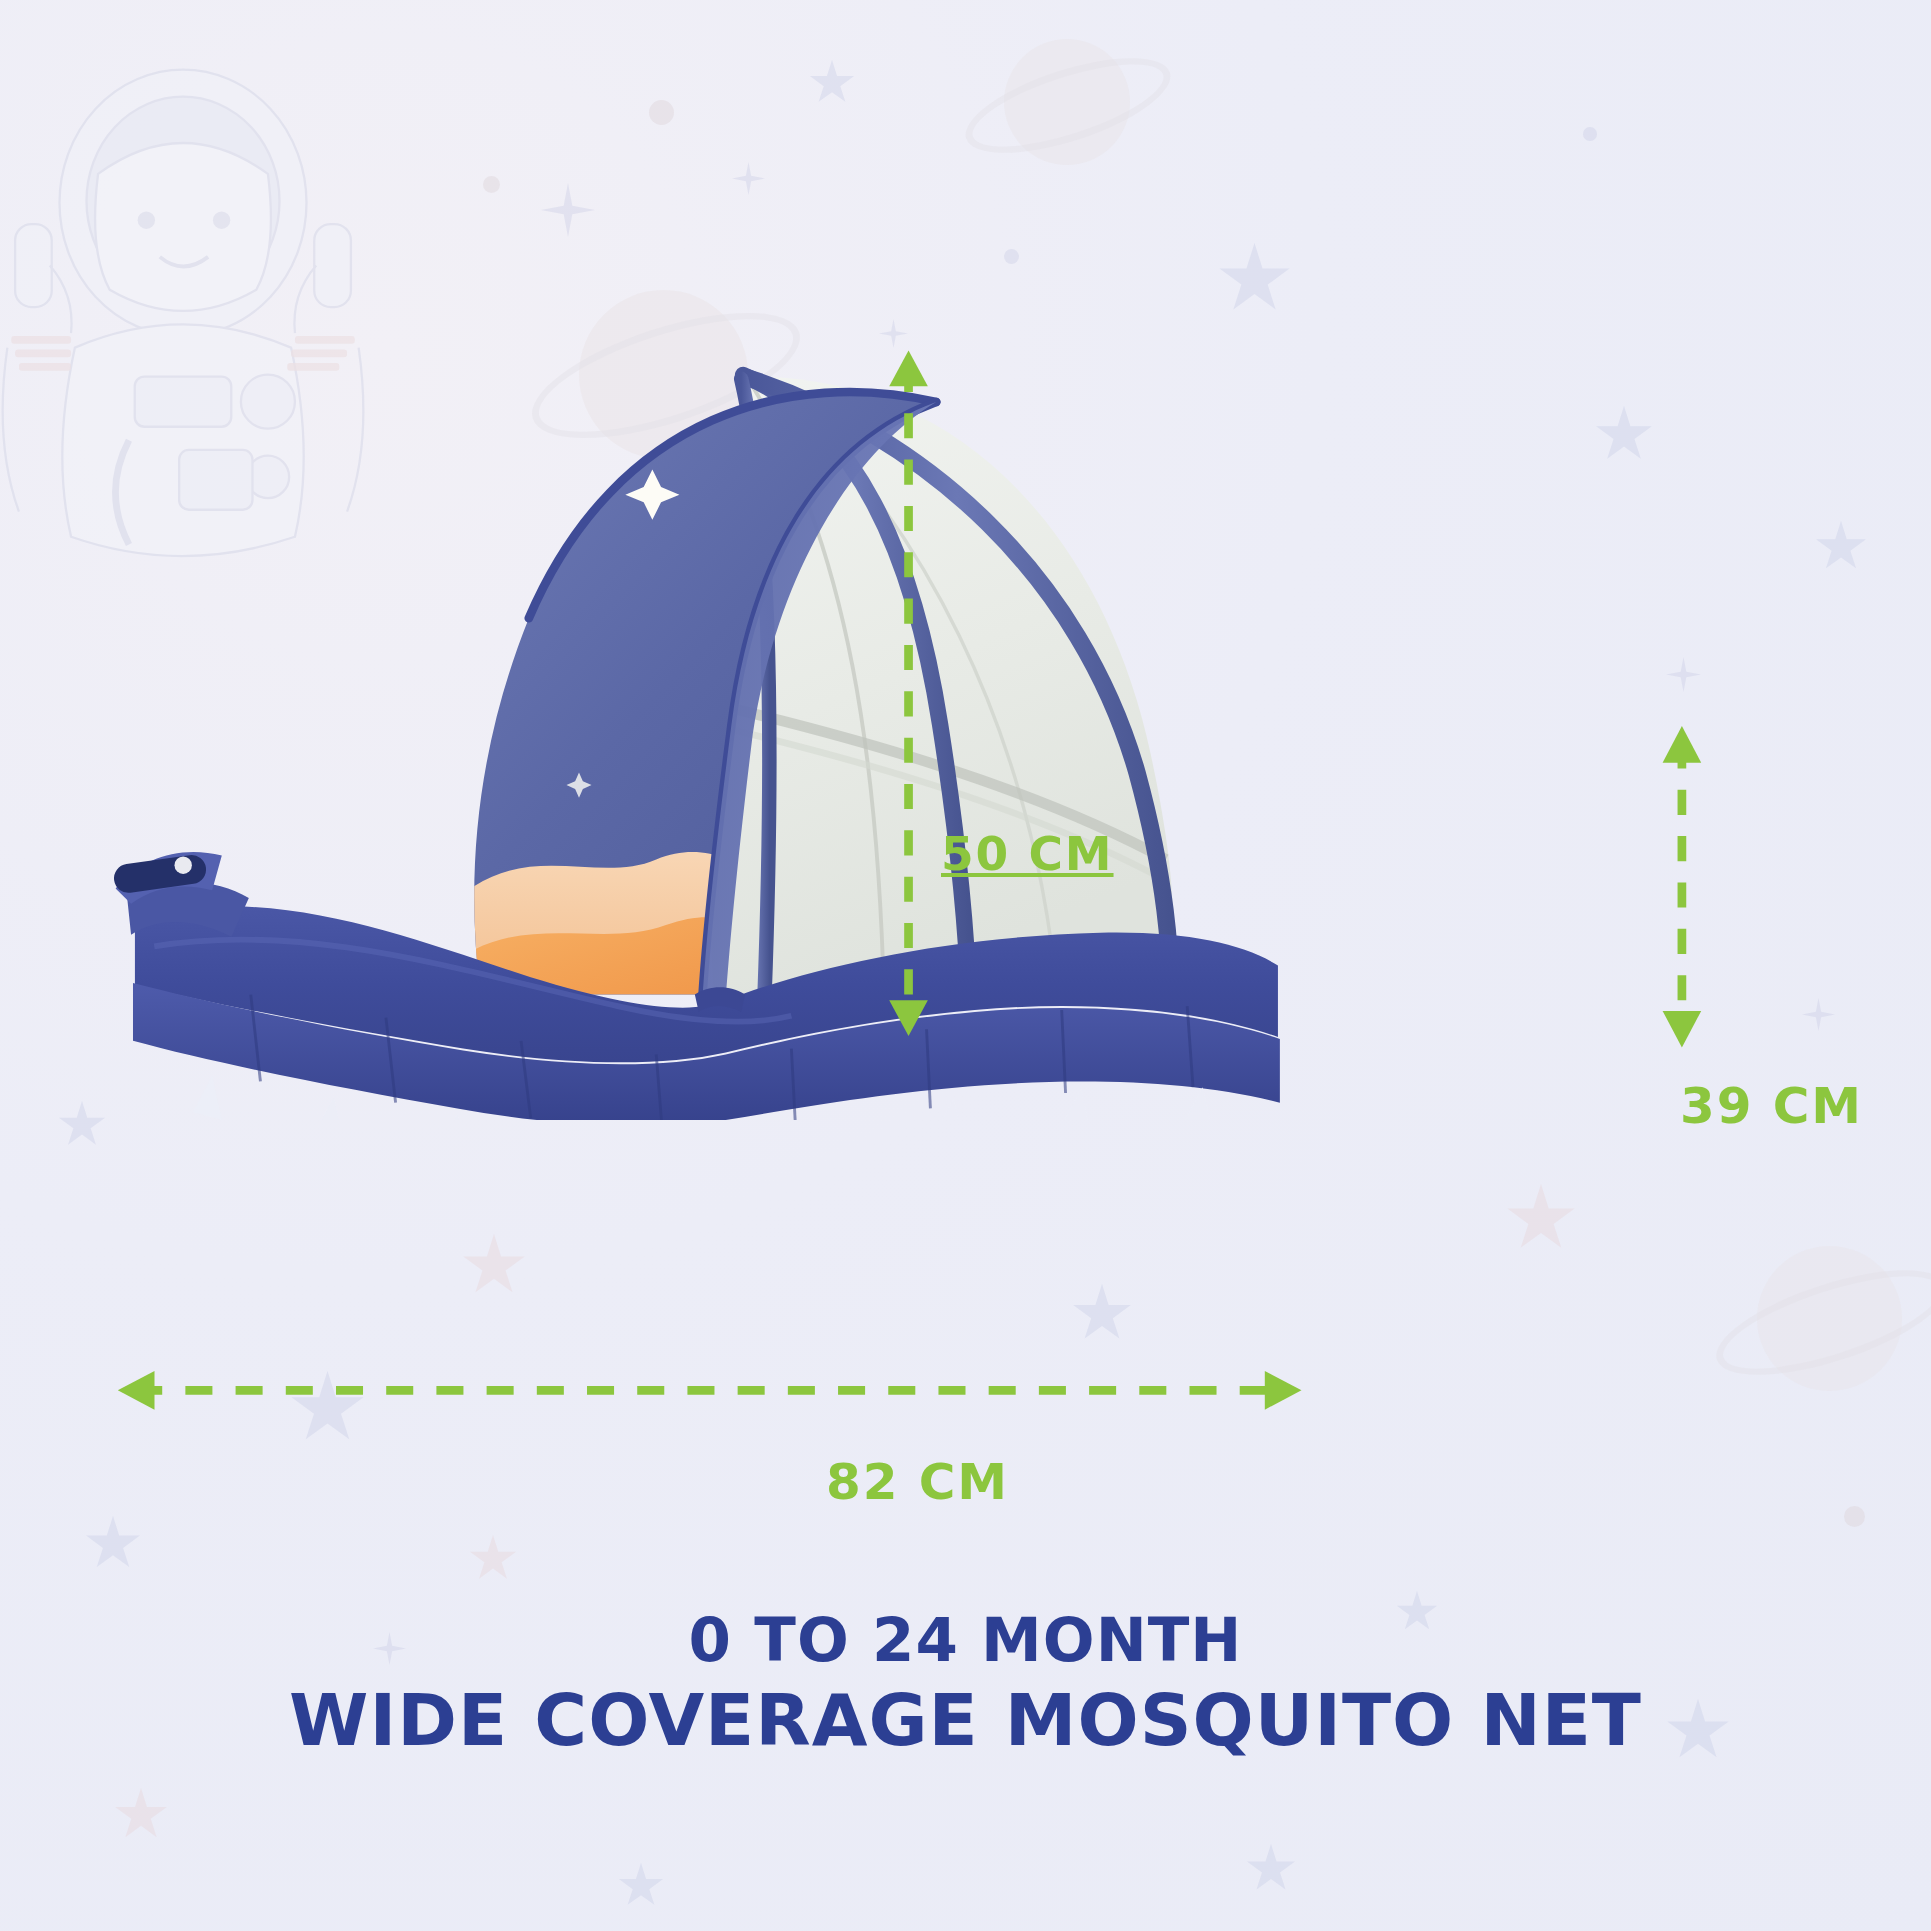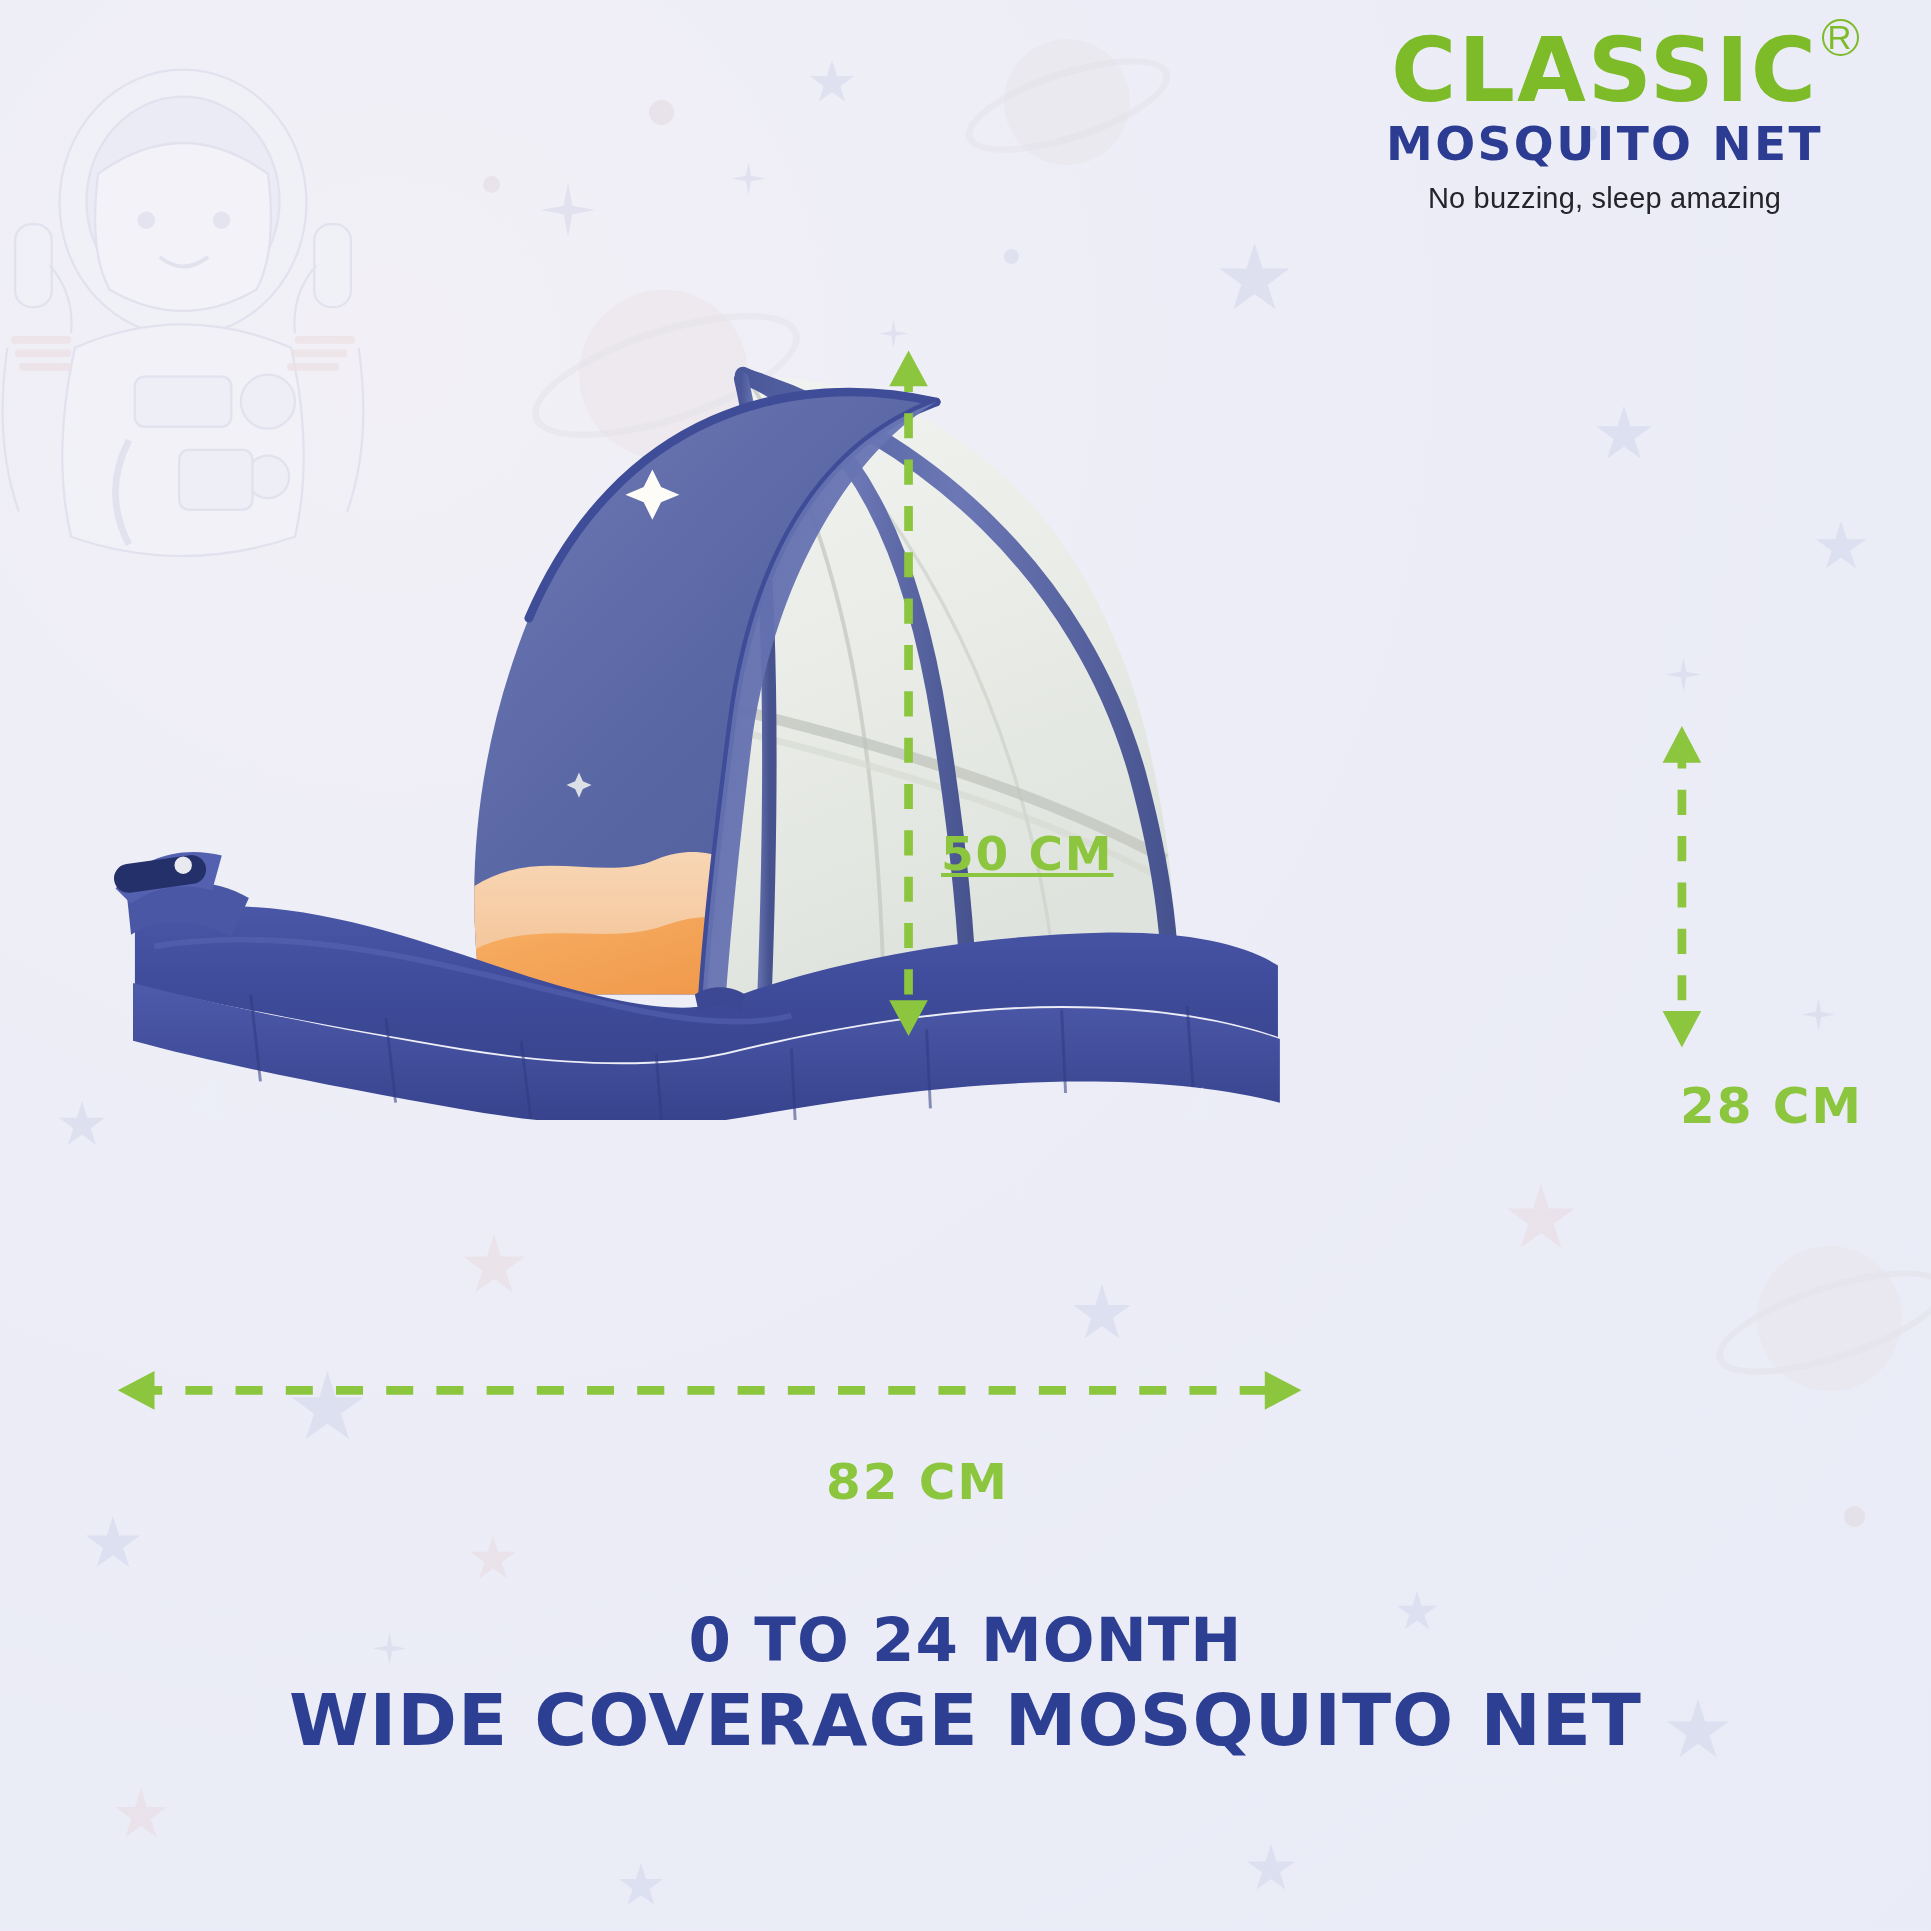--- a/index.html
+++ b/index.html
@@ -193,28 +193,20 @@
     <div class="wm-spark" style="left:1802px; top:998px; width:33px; height:33px;"></div>
 
     <div class="wm-dot" style="left:649px; top:100px; width:25px; height:25px;"></div>
     <div class="wm-dot" style="left:483px; top:176px; width:17.4px; height:17.4px;"></div>
     <div class="wm-dot b" style="left:1004px; top:249px; width:15.4px; height:15.4px;"></div>
     <div class="wm-dot b" style="left:1583px; top:127px; width:13.5px; height:13.5px;"></div>
     <div class="wm-dot" style="left:1844px; top:1506px; width:21px; height:21px;"></div>
     <div class="wm-dot b" style="left:203px; top:977px; width:15.4px; height:15.4px;"></div>
   </div>
 
-  <div class="logo-block">
-    <div class="logo-classic">
-      <span>CLASSIC</span>
-      <span class="logo-reg">R</span>
-    </div>
-    <div class="logo-sub">MOSQUITO NET</div>
-    <div class="logo-tag">No buzzing, sleep amazing</div>
-  </div>
 
   <svg class="product" viewBox="0 0 1300 830" preserveAspectRatio="none">
     <defs>
       <linearGradient id="meshG" x1="0" y1="0" x2="0.3" y2="1">
         <stop offset="0%" stop-color="#f2f4f1"></stop>
         <stop offset="55%" stop-color="#e8ebe6"></stop>
         <stop offset="100%" stop-color="#dfe3dd"></stop>
       </linearGradient>
       <linearGradient id="canopyG" x1="0.1" y1="0" x2="0.9" y2="1">
         <stop offset="0%" stop-color="#6b78b3"></stop>
@@ -373,21 +365,21 @@
     </g>
 
     <g stroke="#8cc63e" stroke-width="9" fill="none" stroke-linecap="butt">
       <line x1="140" y1="1440" x2="1330" y2="1440" stroke-dasharray="28 24"></line>
       <polygon points="122,1440 160,1420 160,1460" fill="#8cc63e" stroke="none"></polygon>
       <polygon points="1348,1440 1310,1420 1310,1460" fill="#8cc63e" stroke="none"></polygon>
     </g>
   </svg>
 
   <div class="dim-label" id="label-50">50 CM</div>
-  <div class="dim-label" id="label-55">28 CM</div>
+  <div class="dim-label" id="label-55">39 CM</div>
   <div class="dim-label" id="label-98">82 CM</div>
 
   <div class="headline">
     <span class="l1">0 TO 24 MONTH</span>
     <span class="l2">WIDE COVERAGE MOSQUITO NET</span>
   </div>
 
 </div>
 
 

